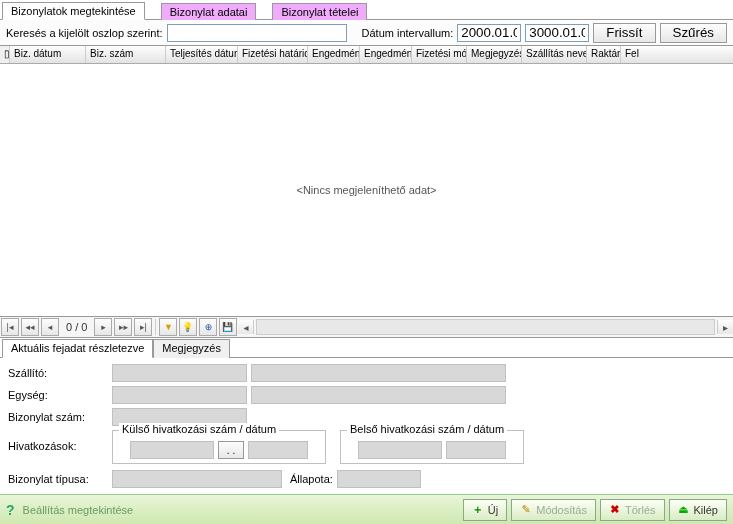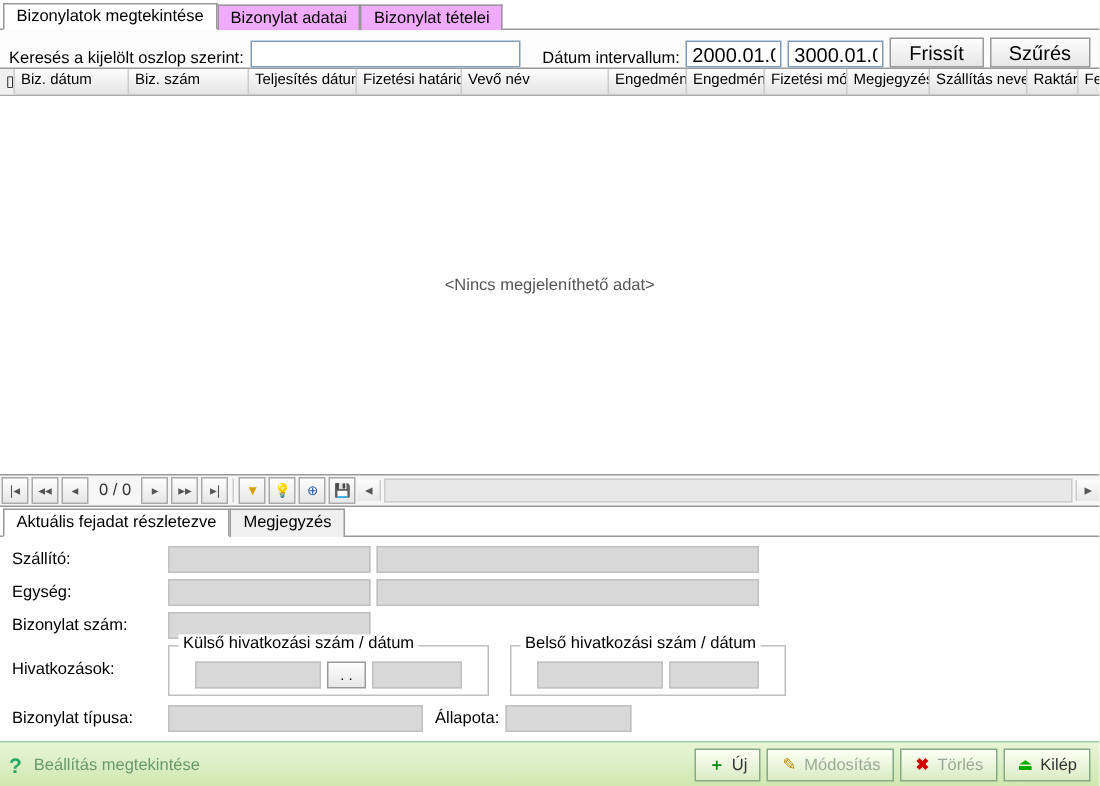--- a/index.html
+++ b/index.html
@@ -1,25 +1,25 @@
 <!DOCTYPE html>
 <html><head>
 <meta charset="utf-8">
 <style>
   * { box-sizing: border-box; margin: 0; padding: 0; }
   html, body { width: 733px; height: 524px; font-family: Tahoma, Arial, sans-serif; font-size: 11px; background: #ece9d8; color: #000; overflow: hidden; }
   .app { width: 733px; height: 524px; display: flex; flex-direction: column; background: #fff; }
 
   
-  .top-tabs { display: flex; align-items: flex-end; height: 20px; background: #fff; border-bottom: 1px solid #999; padding-left: 2px; gap: 0; }
+  .top-tabs { display: flex; align-items: flex-end; height: 20px; background: #fff; border-bottom: 1px solid #999; padding-left: 2px; gap: 16px; }
   .top-tab { padding: 2px 8px; border: 1px solid #999; border-bottom: none; background: #f0abfc; position: relative; top: 1px; cursor: default; }
   .top-tab.active { background: #fff; border-bottom: 1px solid #fff; }
 
   
-  .search-bar { display: flex; align-items: flex-end; height: 26px; padding: 0 6px; border-bottom: 1px solid #999; gap: 4px; background:#fcfcfc;}
+  .search-bar { display: flex; align-items: center; height: 26px; padding: 0 6px; border-bottom: 1px solid #999; gap: 4px; background:#fcfcfc;}
   .search-bar .lbl { white-space: nowrap; }
   .search-input { width: 180px; height: 18px; border: 1px solid #7f9db9; background: #fff; padding: 1px 3px; }
   .spacer { flex: 1; }
   .date-input { width: 64px; height: 18px; border: 1px solid #7f9db9; background: #fff; padding: 1px 3px; text-align: center; }
   .btn { height: 20px; border: 1px solid #999; background: linear-gradient(#fdfdfd,#e7e7e7); padding: 0 12px; cursor: default; }
 
   
   .grid-wrap { flex: 1; display: flex; flex-direction: column; min-height: 0; }
   .grid-header { display: flex; height: 18px; background: linear-gradient(#fefefe,#e3e3e3); border-bottom: 1px solid #aaa; font-size: 10px; }
   .gh { border-right: 1px solid #ccc; padding: 2px 4px; white-space: nowrap; overflow: hidden; }
@@ -92,21 +92,20 @@
     <button class="btn">Szűrés</button>
   </div>
 
   <div class="grid-wrap">
     <div class="grid-header">
       <div class="gh" style="width:10px;background:#f0f0f0;">▯</div>
       <div class="gh" style="width:76px">Biz. dátum</div>
       <div class="gh" style="width:80px">Biz. szám</div>
       <div class="gh" style="width:72px">Teljesítés dátum</div>
       <div class="gh" style="width:70px">Fizetési határidő</div>
-      <div class="gh" style="width:98px">Vevő név</div>
       <div class="gh" style="width:52px">Engedmény</div>
       <div class="gh" style="width:52px">Engedmény</div>
       <div class="gh" style="width:55px">Fizetési mód</div>
       <div class="gh" style="width:55px">Megjegyzés</div>
       <div class="gh" style="width:65px">Szállítás neve</div>
       <div class="gh" style="width:34px">Raktár</div>
       <div class="gh" style="flex:1;border-right:none">Fel</div>
     </div>
     <div class="grid-body">
       <span>&lt;Nincs megjeleníthető adat&gt;</span>

